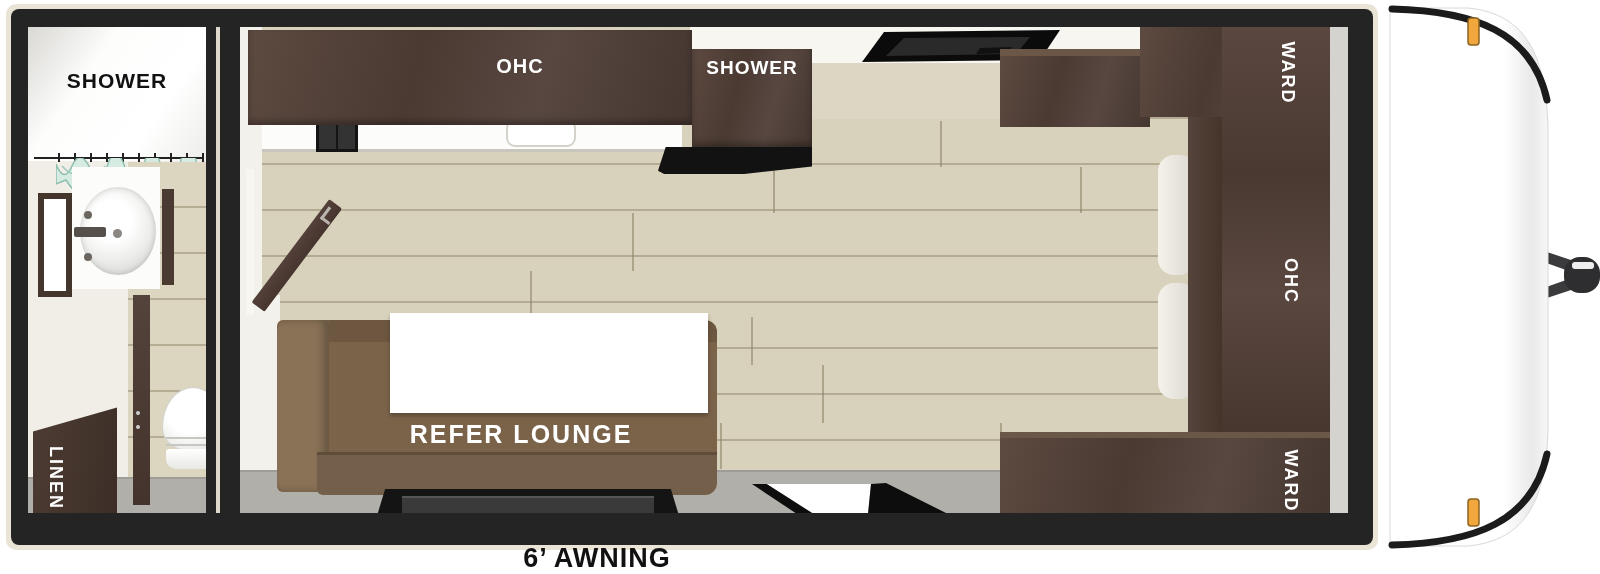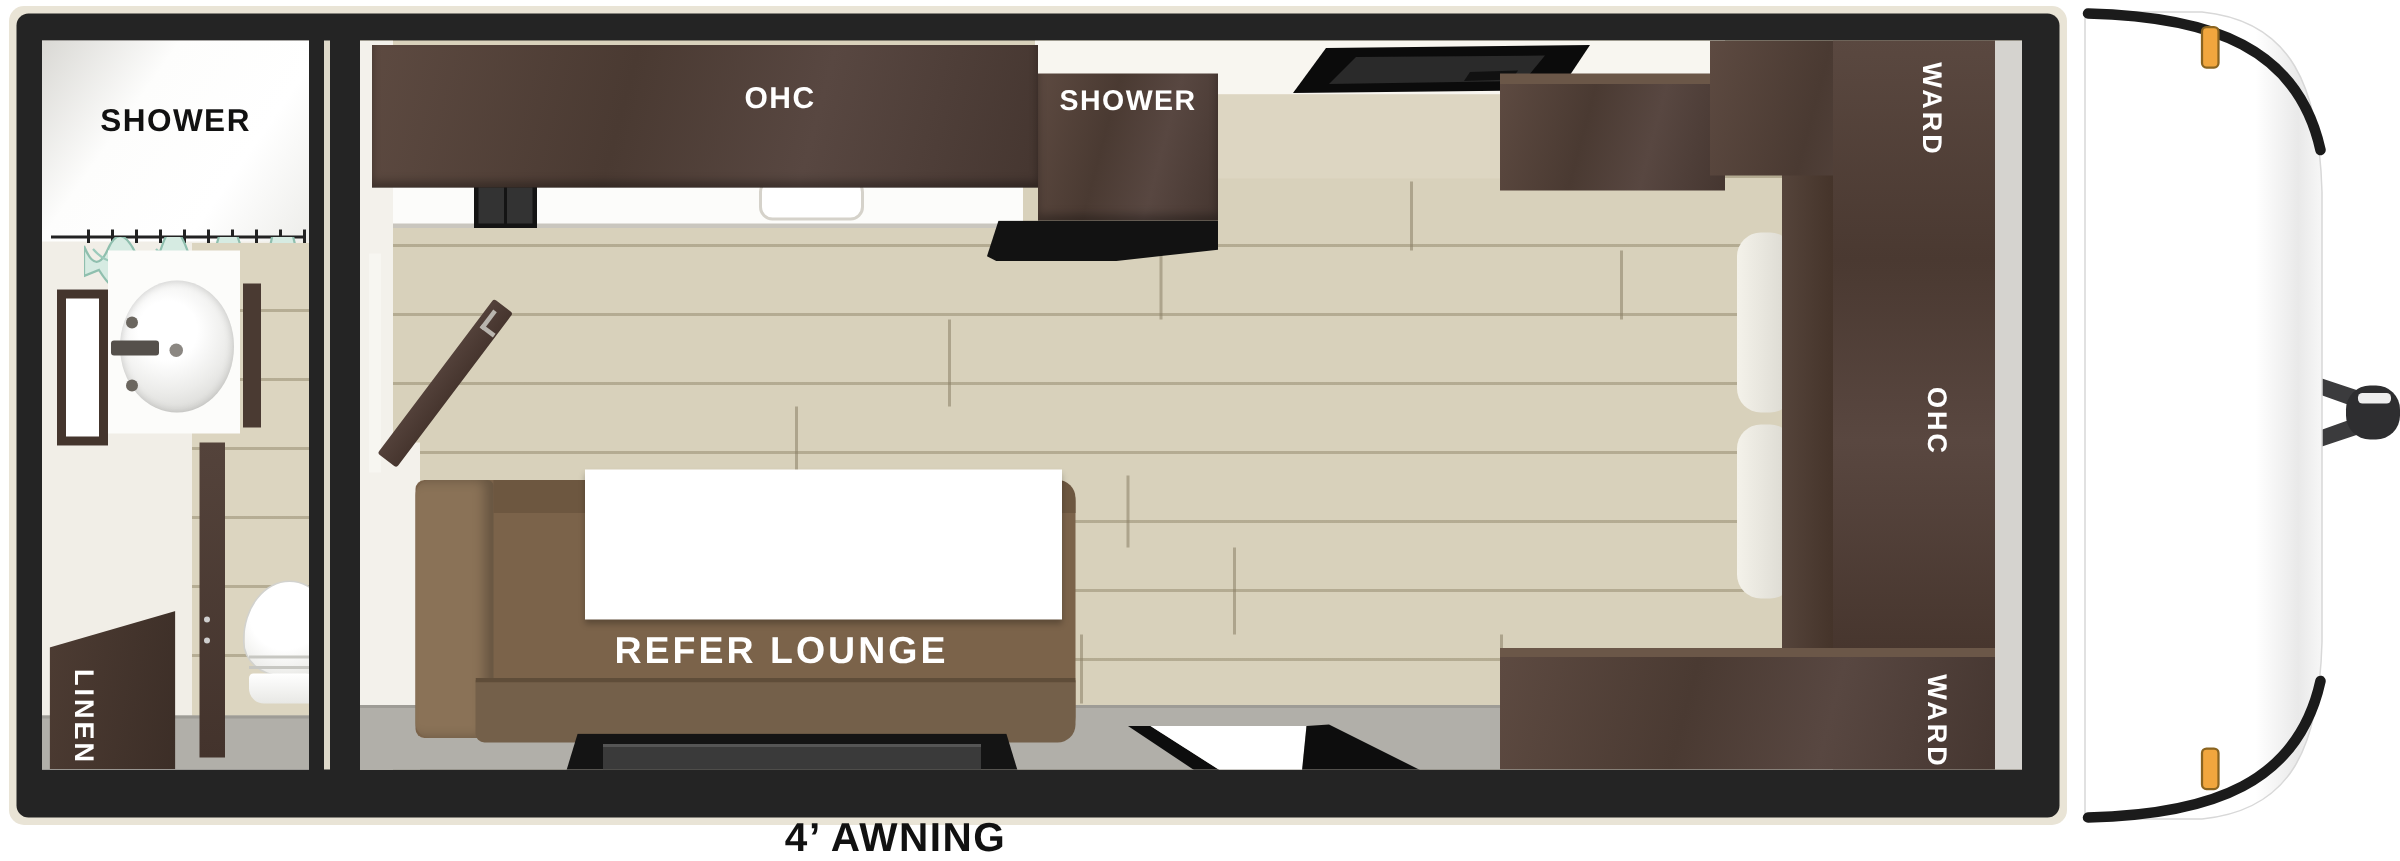--- a/index.html
+++ b/index.html
@@ -184,14 +184,14 @@
 
     <path d="M10,8 L88,8 C148,14 166,58 168,128 L168,428 C166,498 148,540 88,546 L10,546 Z" fill="url(#capGrad)" stroke="#d8d8d8" stroke-width="1"></path>
 
     <path d="M12,9 C95,11 152,32 167,100" fill="none" stroke="#1b1b1b" stroke-width="7" stroke-linecap="round"></path>
     <path d="M12,545 C95,543 152,522 167,454" fill="none" stroke="#1b1b1b" stroke-width="7" stroke-linecap="round"></path>
 
     <rect x="88" y="18" width="11" height="27" rx="3" fill="var(--marker)" stroke="#8a6420" stroke-width="1.5"></rect>
     <rect x="88" y="499" width="11" height="27" rx="3" fill="var(--marker)" stroke="#8a6420" stroke-width="1.5"></rect>
   </svg>
 
-  <div class="lbl" style="left:437px;top:543px;width:320px;font-size:27px;color:#111;letter-spacing:1px;">4’ AWNING</div>
+  <div class="lbl" style="left:437px;top:543px;width:320px;font-size:27px;color:#111;letter-spacing:1px;">6’ AWNING</div>
 </div>
 
 </body></html>

